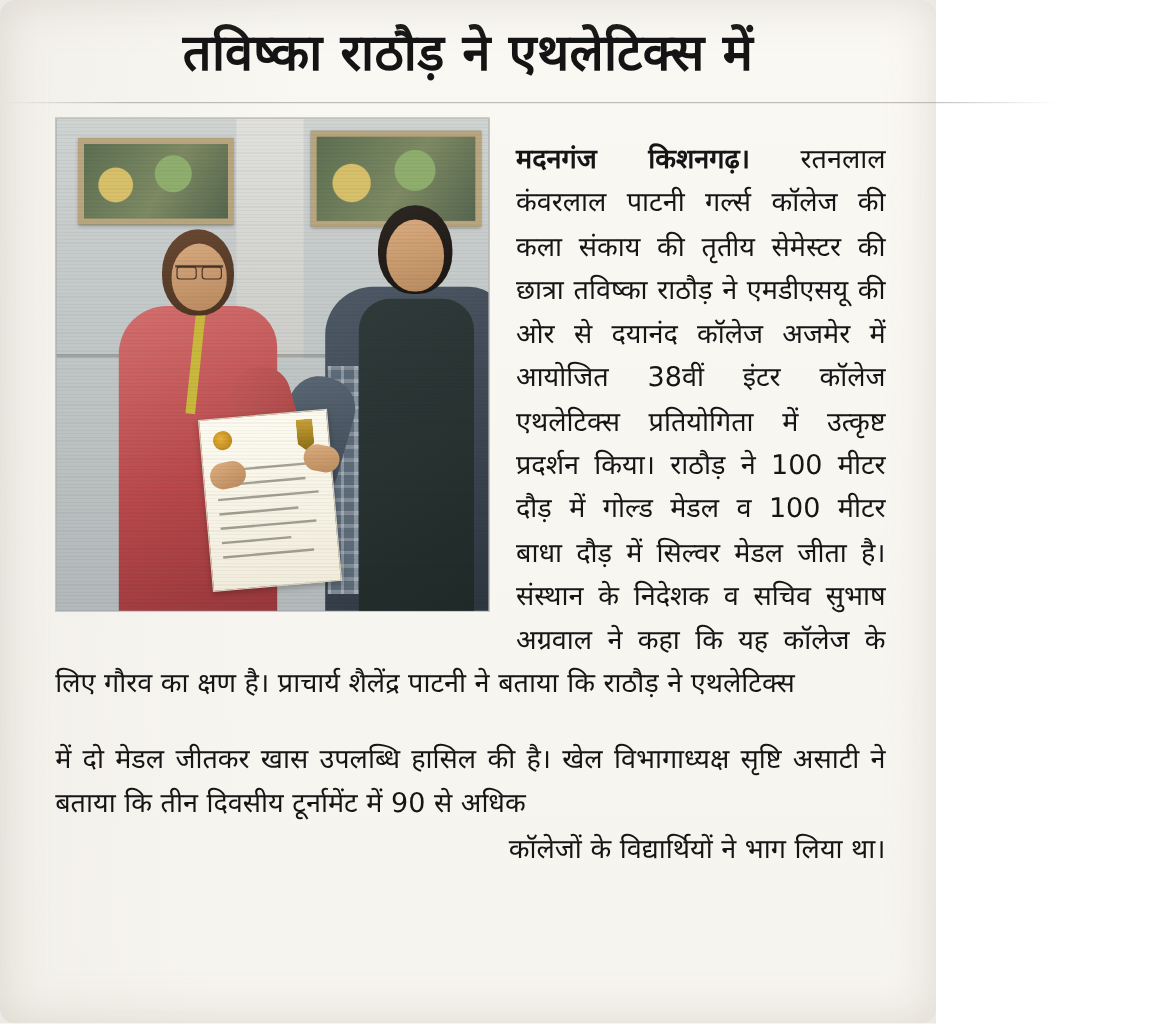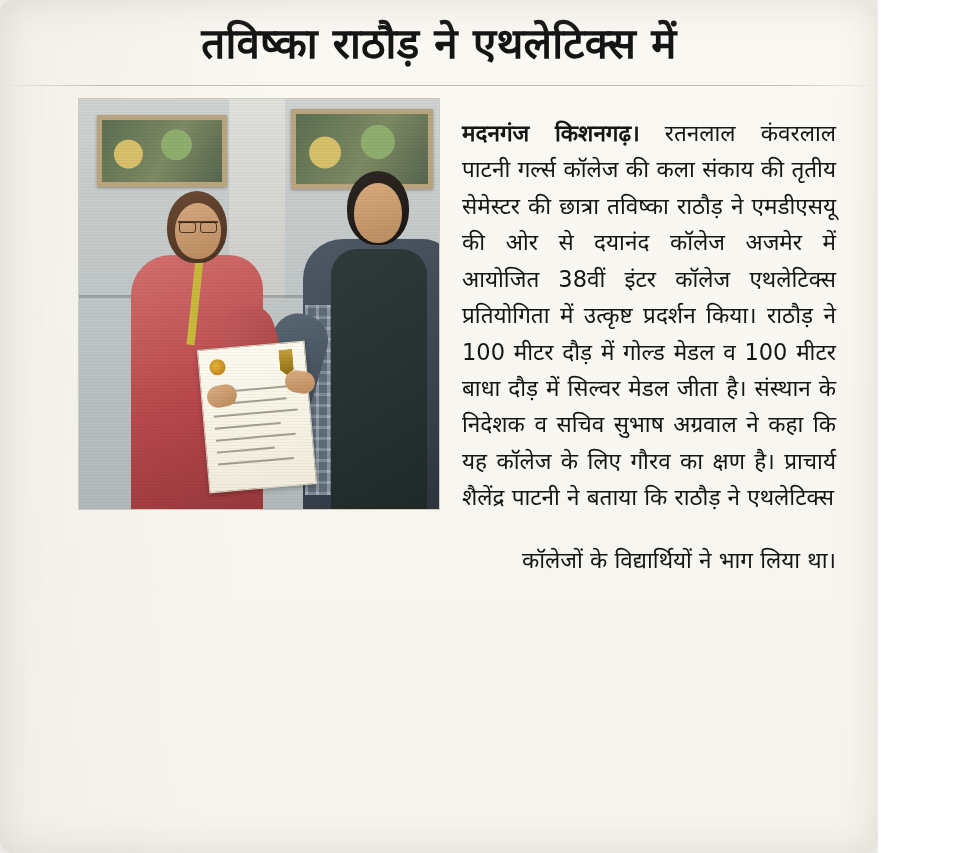--- a/index.html
+++ b/index.html
@@ -8,21 +8,21 @@
     background: #ffffff;
   }
   body {
     width: 961px;
     height: 853px;
     font-family: "Liberation Serif", serif;
     overflow: hidden;
   }
   .clipping {
     position: relative;
-    width: 878px;
+    width: 780px;
     height: 853px;
     background: #fbfaf7;
     background-image:
       linear-gradient(95deg, rgba(235,233,226,0.55) 0%, rgba(255,255,255,0) 30%),
       linear-gradient(180deg, rgba(250,248,243,1) 0%, rgba(246,244,238,1) 100%);
     border-radius: 13px;
   }
   
   .clipping:before {
     content: "";
@@ -46,21 +46,20 @@
     white-space: nowrap;
   }
   .rule {
     width: 880px;
     height: 1px;
     margin: 10px auto 0 auto;
     background: linear-gradient(90deg, rgba(160,158,150,0.0) 0%, rgba(140,138,130,0.55) 12%, rgba(140,138,130,0.55) 88%, rgba(160,158,150,0.0) 100%);
   }
   .body-wrap {
     padding: 6px 42px 0 46px;
-    margin-left: 32px;
   }
   .lede {
     font-family: "DejaVu Sans", sans-serif;
     font-size: 22.5px;
     line-height: 1.62;
     color: #151515;
     text-align: justify;
     text-justify: inter-word;
   }
   .lede .dateline {
@@ -275,17 +274,18 @@
       <div class="hand h2"></div>
 
       <div class="photo-grain"></div>
     </div>
 
     <p class="lede">
       <span class="dateline">मदनगंज किशनगढ़।</span><span> रतनलाल कंवरलाल पाटनी गर्ल्स कॉलेज की कला संकाय की तृतीय सेमेस्टर की छात्रा तविष्का राठौड़ ने एमडीएसयू की ओर से दयानंद कॉलेज अजमेर में आयोजित 38वीं इंटर कॉलेज एथलेटिक्स प्रतियोगिता में उत्कृष्ट प्रदर्शन किया। राठौड़ ने 100 मीटर दौड़ में गोल्ड मेडल व 100 मीटर बाधा दौड़ में सिल्वर मेडल जीता है। संस्थान के निदेशक व सचिव सुभाष अग्रवाल ने कहा कि यह कॉलेज के लिए गौरव का क्षण है। प्राचार्य शैलेंद्र पाटनी ने बताया कि राठौड़ ने एथलेटिक्स</span>
     </p>
 
     <div class="tail">
+      <div>में दो मेडल जीतकर खास उपलब्धि हासिल की है। खेल विभागाध्यक्ष सृष्टि असाटी ने बताया कि तीन दिवसीय टूर्नामेंट में 90 से अधिक</div>
       <div class="last">कॉलेजों के विद्यार्थियों ने भाग लिया था।</div>
     </div>
 
   </div>
 </div>
 
 </body></html>

